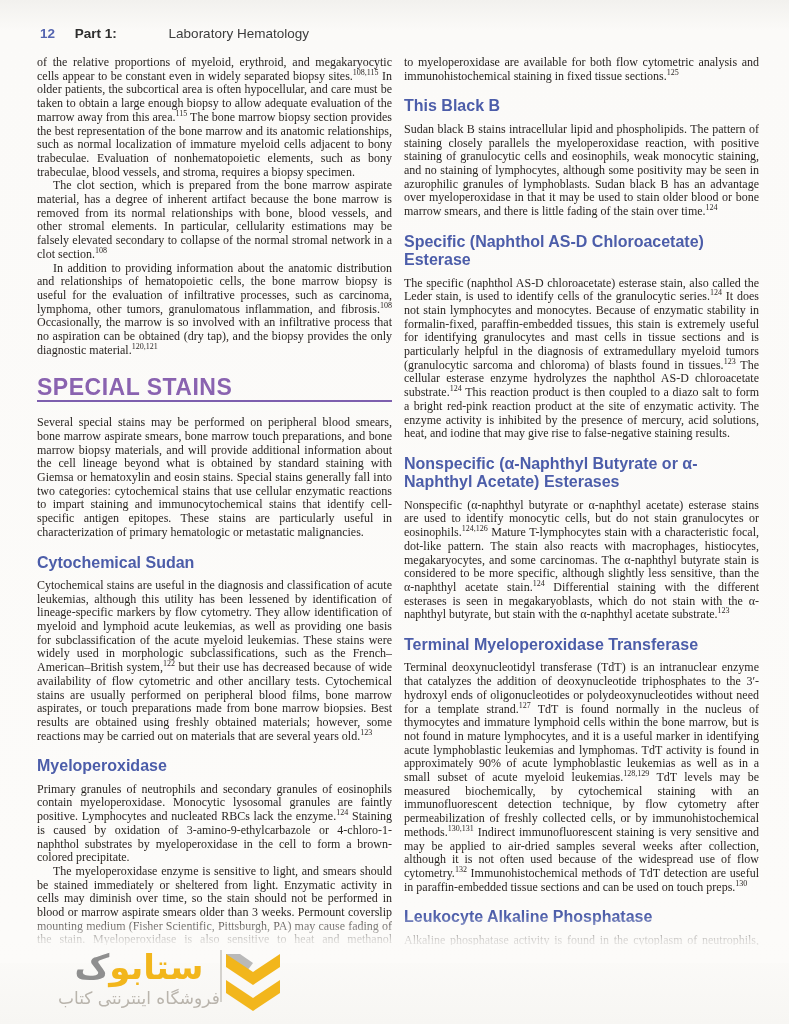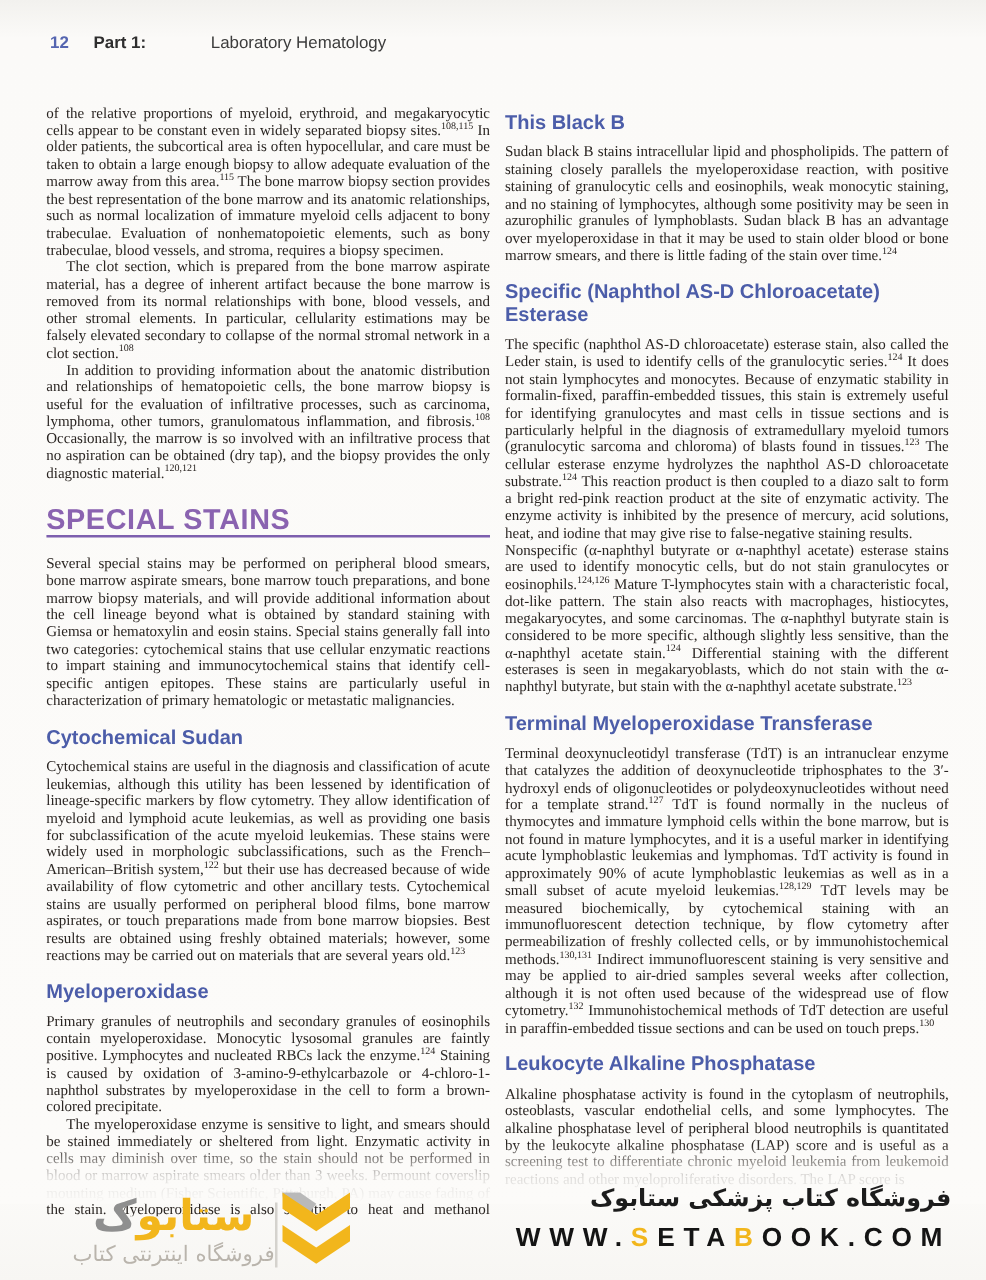--- a/index.html
+++ b/index.html
@@ -21,21 +21,21 @@
   .pagenum{color:#5565b0;font-weight:bold;margin-right:16px;}
   .partlabel{font-weight:bold;color:#2e2e2e;}
   .parttitle{color:#3c3c3c;margin-left:4px;padding-left:44px;}
   .columns{
     position:absolute;top:56px;left:37px;right:30px;bottom:0;
     display:flex;gap:12px;
   }
   .col{
     width:50%;height:889px;overflow:hidden;
     text-align:justify;color:#2a2522;
-    font-size:12px;line-height:13.7px;margin-top:28px;
+    font-size:12px;line-height:13.7px;
   }
   .col p.body{margin:0;}
   .col p.indent{text-indent:16px;}
   sup{font-size:8px;line-height:0;vertical-align:super;letter-spacing:0;}
   h2.section-heading{
     font-family:"Liberation Sans", sans-serif;
     font-weight:bold;font-size:23px;letter-spacing:.5px;
     color:#8a63b0;margin:24px 0 14px 0;padding-bottom:5px;
     border-bottom:2px solid #7d5fae;text-align:left;
   }
@@ -47,21 +47,21 @@
   .col > :first-child{margin-top:6px;}
   .scan-fade{
     position:absolute;left:0;right:0;top:915px;height:48px;
     background:linear-gradient(180deg,rgba(252,251,249,0) 0%,rgba(252,251,249,.85) 55%,#fcfbf9 100%);
     pointer-events:none;
   }
   footer.pgfoot{
     position:absolute;left:0;right:0;top:948px;height:76px;
   }
   .logo-wrap{
-    position:absolute;left:58px;top:2px;display:flex;align-items:flex-end;
+    position:absolute;left:58px;top:2px;display:flex;align-items:flex-start;
   }
   .wordmark-block{text-align:center;}
   .wordmark{
     font-family:"DejaVu Sans", sans-serif;
     font-size:34px;font-weight:bold;line-height:1;direction:rtl;
   }
   .wm-yellow{color:#f2b61c;}
   .wm-gray{color:#8f8f8f;}
   .logo-tagline{
     font-family:"DejaVu Sans", sans-serif;
@@ -101,24 +101,26 @@
         <p class="body indent">In addition to providing information about the anatomic distribution and relationships of hematopoietic cells, the bone marrow biopsy is useful for the evaluation of infiltrative processes, such as carcinoma, lymphoma, other tumors, granulomatous inflammation, and fibrosis.<sup>108</sup> Occasionally, the marrow is so involved with an infiltrative process that no aspiration can be obtained (dry tap), and the biopsy provides the only diagnostic material.<sup>120,121</sup></p>
         <h2 class="section-heading">SPECIAL STAINS</h2>
         <p class="body">Several special stains may be performed on peripheral blood smears, bone marrow aspirate smears, bone marrow touch preparations, and bone marrow biopsy materials, and will provide additional information about the cell lineage beyond what is obtained by standard staining with Giemsa or hematoxylin and eosin stains. Special stains generally fall into two categories: cytochemical stains that use cellular enzymatic reactions to impart staining and immunocytochemical stains that identify cell-specific antigen epitopes. These stains are particularly useful in characterization of primary hematologic or metastatic malignancies.</p>
         <h3 class="subheading">Cytochemical Sudan</h3>
         <p class="body">Cytochemical stains are useful in the diagnosis and classification of acute leukemias, although this utility has been lessened by identification of lineage-specific markers by flow cytometry. They allow identification of myeloid and lymphoid acute leukemias, as well as providing one basis for subclassification of the acute myeloid leukemias. These stains were widely used in morphologic subclassifications, such as the French–American–British system,<sup>122</sup> but their use has decreased because of wide availability of flow cytometric and other ancillary tests. Cytochemical stains are usually performed on peripheral blood films, bone marrow aspirates, or touch preparations made from bone marrow biopsies. Best results are obtained using freshly obtained materials; however, some reactions may be carried out on materials that are several years old.<sup>123</sup></p>
         <h3 class="subheading">Myeloperoxidase</h3>
         <p class="body">Primary granules of neutrophils and secondary granules of eosinophils contain myeloperoxidase. Monocytic lysosomal granules are faintly positive. Lymphocytes and nucleated RBCs lack the enzyme.<sup>124</sup> Staining is caused by oxidation of 3-amino-9-ethylcarbazole or 4-chloro-1-naphthol substrates by myeloperoxidase in the cell to form a brown-colored precipitate.</p>
         <p class="body indent">The myeloperoxidase enzyme is sensitive to light, and smears should be stained immediately or sheltered from light. Enzymatic activity in cells may diminish over time, so the stain should not be performed in blood or marrow aspirate smears older than 3 weeks. Permount coverslip mounting medium (Fisher Scientific, Pittsburgh, PA) may cause fading of the stain. Myeloperoxidase is also sensitive to heat and methanol treatment. Erythroid cells may stain for peroxidase after methanol</p>
       </div>
     <div class="col">
+        <p class="body">to myeloperoxidase are available for both flow cytometric analysis and immunohistochemical staining in fixed tissue sections.<sup>125</sup></p>
         <h3 class="subheading">This Black B</h3>
         <p class="body">Sudan black B stains intracellular lipid and phospholipids. The pattern of staining closely parallels the myeloperoxidase reaction, with positive staining of granulocytic cells and eosinophils, weak monocytic staining, and no staining of lymphocytes, although some positivity may be seen in azurophilic granules of lymphoblasts. Sudan black B has an advantage over myeloperoxidase in that it may be used to stain older blood or bone marrow smears, and there is little fading of the stain over time.<sup>124</sup></p>
         <h3 class="subheading">Specific (Naphthol AS-D Chloroacetate) Esterase</h3>
         <p class="body">The specific (naphthol AS-D chloroacetate) esterase stain, also called the Leder stain, is used to identify cells of the granulocytic series.<sup>124</sup> It does not stain lymphocytes and monocytes. Because of enzymatic stability in formalin-fixed, paraffin-embedded tissues, this stain is extremely useful for identifying granulocytes and mast cells in tissue sections and is particularly helpful in the diagnosis of extramedullary myeloid tumors (granulocytic sarcoma and chloroma) of blasts found in tissues.<sup>123</sup> The cellular esterase enzyme hydrolyzes the naphthol AS-D chloroacetate substrate.<sup>124</sup> This reaction product is then coupled to a diazo salt to form a bright red-pink reaction product at the site of enzymatic activity. The enzyme activity is inhibited by the presence of mercury, acid solutions, heat, and iodine that may give rise to false-negative staining results.</p>
+        <h3 class="subheading">Nonspecific (α-Naphthyl Butyrate or α-Naphthyl Acetate) Esterases</h3>
         <p class="body">Nonspecific (α-naphthyl butyrate or α-naphthyl acetate) esterase stains are used to identify monocytic cells, but do not stain granulocytes or eosinophils.<sup>124,126</sup> Mature T-lymphocytes stain with a characteristic focal, dot-like pattern. The stain also reacts with macrophages, histiocytes, megakaryocytes, and some carcinomas. The α-naphthyl butyrate stain is considered to be more specific, although slightly less sensitive, than the α-naphthyl acetate stain.<sup>124</sup> Differential staining with the different esterases is seen in megakaryoblasts, which do not stain with the α-naphthyl butyrate, but stain with the α-naphthyl acetate substrate.<sup>123</sup></p>
         <h3 class="subheading">Terminal Myeloperoxidase Transferase</h3>
         <p class="body">Terminal deoxynucleotidyl transferase (TdT) is an intranuclear enzyme that catalyzes the addition of deoxynucleotide triphosphates to the 3′-hydroxyl ends of oligonucleotides or polydeoxynucleotides without need for a template strand.<sup>127</sup> TdT is found normally in the nucleus of thymocytes and immature lymphoid cells within the bone marrow, but is not found in mature lymphocytes, and it is a useful marker in identifying acute lymphoblastic leukemias and lymphomas. TdT activity is found in approximately 90% of acute lymphoblastic leukemias as well as in a small subset of acute myeloid leukemias.<sup>128,129</sup> TdT levels may be measured biochemically, by cytochemical staining with an immunofluorescent detection technique, by flow cytometry after permeabilization of freshly collected cells, or by immunohistochemical methods.<sup>130,131</sup> Indirect immunofluorescent staining is very sensitive and may be applied to air-dried samples several weeks after collection, although it is not often used because of the widespread use of flow cytometry.<sup>132</sup> Immunohistochemical methods of TdT detection are useful in paraffin-embedded tissue sections and can be used on touch preps.<sup>130</sup></p>
         <h3 class="subheading">Leukocyte Alkaline Phosphatase</h3>
         <p class="body">Alkaline phosphatase activity is found in the cytoplasm of neutrophils, osteoblasts, vascular endothelial cells, and some lymphocytes. The alkaline phosphatase level of peripheral blood neutrophils is quantitated by the leukocyte alkaline phosphatase (LAP) score and is useful as a screening test to differentiate chronic myeloid leukemia from leukemoid reactions and other myeloproliferative disorders. The LAP score is</p>
       </div>
   </main>
 
   <div class="scan-fade"></div>
 
@@ -128,19 +130,15 @@
         <div class="wordmark"><span class="wm-yellow">ستابو</span><span class="wm-gray">ک</span></div>
         <div class="logo-tagline">فروشگاه اینترنتی کتاب</div>
       </div>
       <div class="logo-divider"></div>
       <svg class="chevron-svg" width="62" height="64" viewBox="0 0 62 64">
         <polygon points="4,4 18,4 31,13 25,21 4,7" fill="#b9b9b9"></polygon>
         <polygon points="4,4 31,22 58,4 58,17 31,35 4,17" fill="#f2b61c"></polygon>
         <polygon points="4,30 31,48 58,30 58,43 31,61 4,43" fill="#f2b61c"></polygon>
       </svg>
     </div>
-    <div class="site-block">
-      <div class="store-name" dir="rtl">فروشگاه کتاب پزشکی ستابوک</div>
-      <div class="site-url"><span>WWW.</span><span class="url-accent">S</span><span>ETA</span><span class="url-accent">B</span><span>OOK.COM</span></div>
-    </div>
   </footer>
 
 </div>
 
 </body></html>

